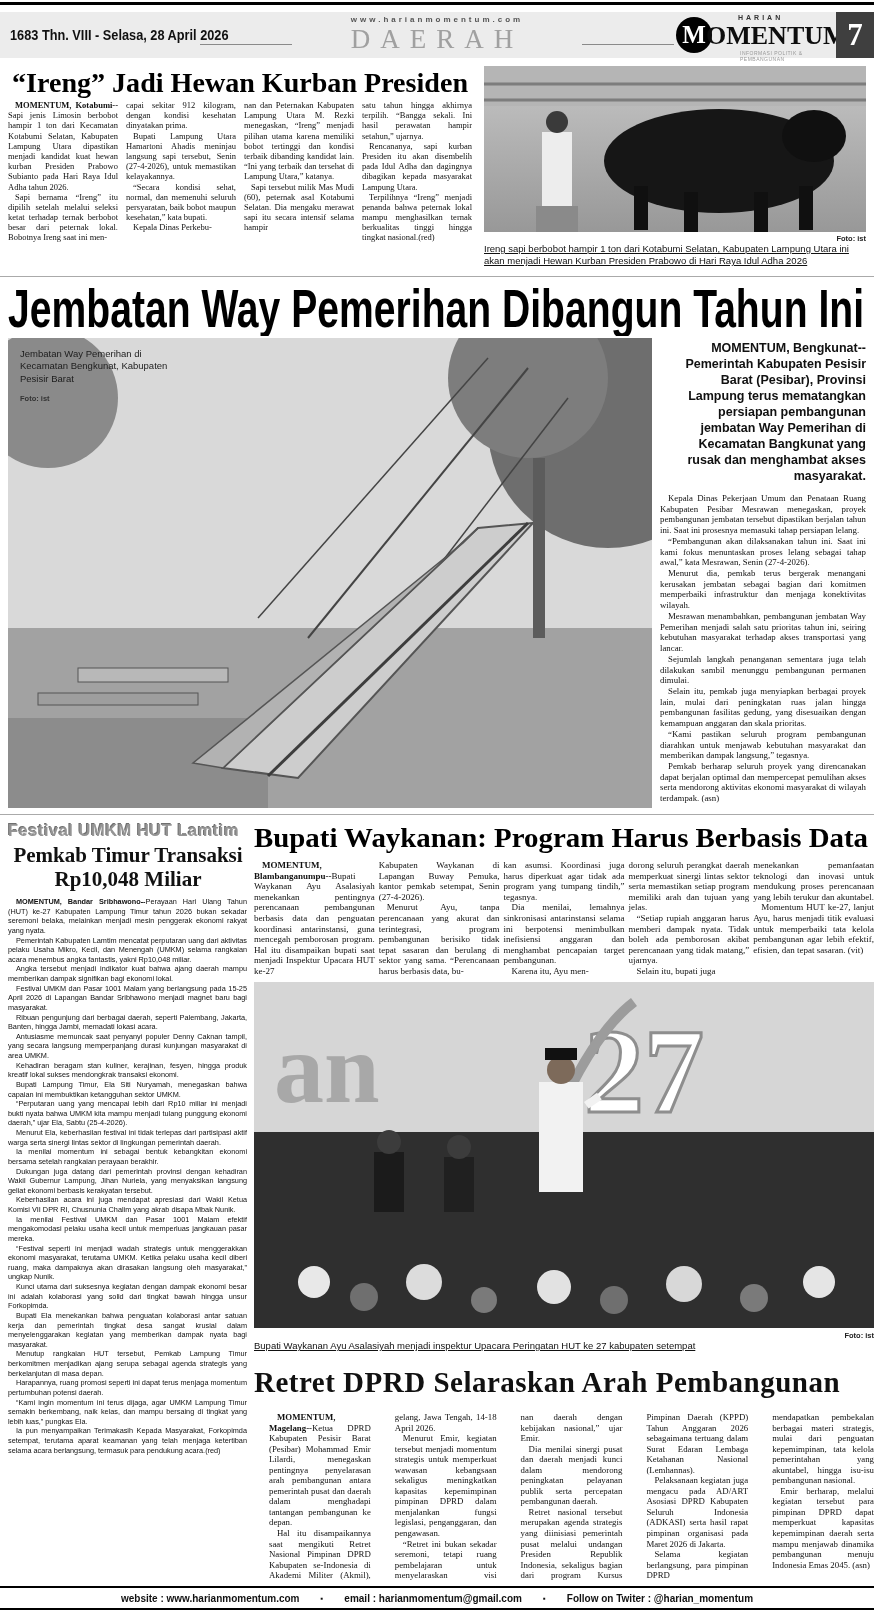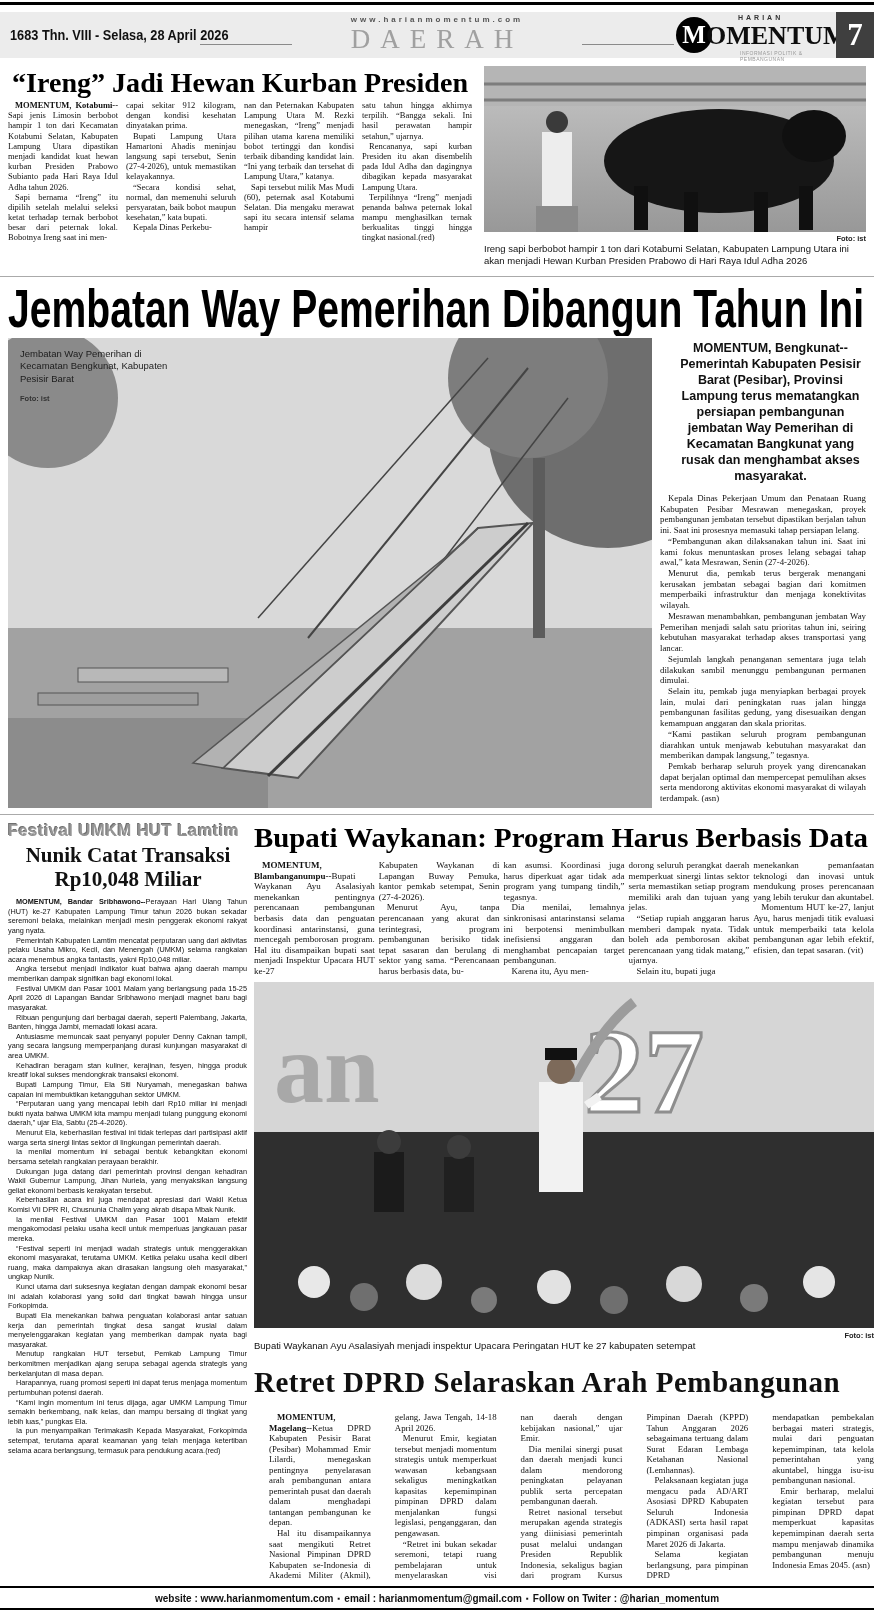--- a/index.html
+++ b/index.html
@@ -30,40 +30,40 @@
   .logo-tag{position:absolute;left:64px;top:37px;font:5px "Liberation Sans",sans-serif;
             letter-spacing:.5px;color:#999;}
   .pagenum{left:836px;top:12px;width:38px;height:46px;background:#3f3f3f;color:#fff;
            text-align:center;font:bold 31px "Liberation Serif",serif;line-height:46px;}
 
   
   .newsbody p{margin:0;text-indent:8px;}
   .cont{text-indent:0 !important;}
   .dl{font-weight:bold;}
   .credit{font:bold 7.5px "Liberation Sans",sans-serif;text-align:right;color:#222;}
-  .caption{font:9.5px/1.25 "Liberation Sans",sans-serif;color:#111;}
+  .caption{font:9.5px/1.25 "Liberation Sans",sans-serif;color:#111;text-decoration:underline;}
   .rule{height:1px;background:#aaa;}
 
   
   .a1-cols{left:8px;top:100px;width:464px;height:168px;display:flex;gap:8px;overflow:hidden;}
   .a1-cols .col{flex:1;font:8.5px/1.2 "Liberation Serif",serif;text-align:justify;}
   .a1-cols .col p{text-indent:7px;}
   .photo1{left:484px;top:66px;width:382px;height:166px;background:linear-gradient(#c6c6c6,#989898);overflow:hidden;}
   .credit1{left:484px;top:234px;width:382px;}
   .cap1{left:484px;top:243px;width:382px;}
 
   
   .mega{left:6px;top:282px;}
   .mega text{font-family:"Liberation Sans",sans-serif;font-weight:800;fill:#000;}
   .photo2{left:8px;top:338px;width:644px;height:470px;background:#fef9c3;overflow:hidden;}
   .photo2-cap{position:absolute;left:12px;top:10px;width:160px;
               font:9.5px/1.3 "Liberation Sans",sans-serif;color:#1c1c1c;}
   .photo2-credit{position:absolute;left:12px;top:56px;font:bold 7.5px "Liberation Sans",sans-serif;color:#333;}
   .a2-col{left:660px;top:340px;width:206px;height:472px;overflow:hidden;}
-  .a2-lead{font:bold 12.5px/1.28 "Liberation Sans",sans-serif;text-align:center;margin-left:15px;}
+  .a2-lead{font:bold 12.5px/1.28 "Liberation Sans",sans-serif;text-align:right;margin-left:15px;}
   .a2-body{margin-top:9px;font:8.8px/1.22 "Liberation Serif",serif;text-align:justify;}
 
   
   .kicker{left:8px;top:821px;width:240px;font:800 16.5px "Liberation Sans",sans-serif;
           color:#949494;text-shadow:1px 1px 0 #fff,-1px -1px 0 #6f6f6f;letter-spacing:.5px;}
   .a3-head{left:8px;top:844px;width:240px;text-align:center;
            font:600 21px/1.12 "Liberation Serif",serif;}
   .a3-body{left:8px;top:897px;width:239px;height:672px;overflow:hidden;
            font:7.3px/1.32 "Liberation Sans",sans-serif;text-align:justify;}
 
@@ -77,21 +77,21 @@
   .cap4{left:254px;top:1340px;width:620px;}
 
   
   .a5-head{left:254px;top:1366px;width:620px;text-align:left;
            font:600 29px "Liberation Serif",serif;letter-spacing:.5px;}
   .a5-cols{left:254px;top:1412px;width:620px;height:168px;display:flex;gap:9px;overflow:hidden;}
   .a5-cols .col{flex:1;font:8.8px/1.2 "Liberation Serif",serif;text-align:justify;margin-left:15px;}
 
   
   .footer{left:0;top:1586px;width:874px;height:24px;border-top:2px solid #000;border-bottom:2px solid #000;
-          box-sizing:border-box;display:flex;align-items:center;justify-content:center;gap:4px;
+          box-sizing:border-box;display:flex;align-items:center;justify-content:center;gap:21px;
           font:bold 10px "Liberation Sans",sans-serif;}
   .footer .sep{font-size:8px;}
 </style>
 </head>
 <body>
 
 <div class="page">
 
   <div class="abs top-rule"></div>
   <div class="abs band"></div>
@@ -187,21 +187,21 @@
         <p>Mesrawan menambahkan, pembangunan jembatan Way Pemerihan menjadi salah satu prioritas tahun ini, seiring kebutuhan masyarakat terhadap akses transportasi yang lancar.</p>
         <p>Sejumlah langkah penanganan sementara juga telah dilakukan sambil menunggu pembangunan permanen dimulai.</p>
         <p>Selain itu, pemkab juga menyiapkan berbagai proyek lain, mulai dari peningkatan ruas jalan hingga pembangunan fasilitas gedung, yang disesuaikan dengan kemampuan anggaran dan skala prioritas.</p>
         <p>“Kami pastikan seluruh program pembangunan diarahkan untuk menjawab kebutuhan masyarakat dan memberikan dampak langsung,” tegasnya.</p>
         <p>Pemkab berharap seluruh proyek yang direncanakan dapat berjalan optimal dan mempercepat pemulihan akses serta mendorong aktivitas ekonomi masyarakat di wilayah terdampak. (asn)</p>
       </div>
   </div>
   <div class="abs rule" style="left:0;top:814px;width:874px;"></div>
 
   <div class="abs kicker">Festival UMKM HUT Lamtim</div>
-  <div class="abs a3-head">Nunik Catat Transaksi Rp10,048 Miliar</div>
+  <div class="abs a3-head">Pemkab Timur Transaksi Rp10,048 Miliar</div>
   <div class="abs a3-body newsbody">
     <p class="para"><b class="dl">MOMENTUM, Bandar Sribhawono--</b><span>Perayaan Hari Ulang Tahun (HUT) ke-27 Kabupaten Lampung Timur tahun 2026 bukan sekadar seremoni belaka, melainkan menjadi mesin penggerak ekonomi rakyat yang nyata.</span></p>
     <div>
         <p>Pemerintah Kabupaten Lamtim mencatat perputaran uang dari aktivitas pelaku Usaha Mikro, Kecil, dan Menengah (UMKM) selama rangkaian acara menembus angka fantastis, yakni Rp10,048 miliar.</p>
         <p>Angka tersebut menjadi indikator kuat bahwa ajang daerah mampu memberikan dampak signifikan bagi ekonomi lokal.</p>
         <p>Festival UMKM dan Pasar 1001 Malam yang berlangsung pada 15-25 April 2026 di Lapangan Bandar Sribhawono menjadi magnet baru bagi masyarakat.</p>
         <p>Ribuan pengunjung dari berbagai daerah, seperti Palembang, Jakarta, Banten, hingga Jambi, memadati lokasi acara.</p>
         <p>Antusiasme memuncak saat penyanyi populer Denny Caknan tampil, yang secara langsung memperpanjang durasi kunjungan masyarakat di area UMKM.</p>
         <p>Kehadiran beragam stan kuliner, kerajinan, fesyen, hingga produk kreatif lokal sukses mendongkrak transaksi ekonomi.</p>
         <p>Bupati Lampung Timur, Ela Siti Nuryamah, menegaskan bahwa capaian ini membuktikan ketangguhan sektor UMKM.</p>

